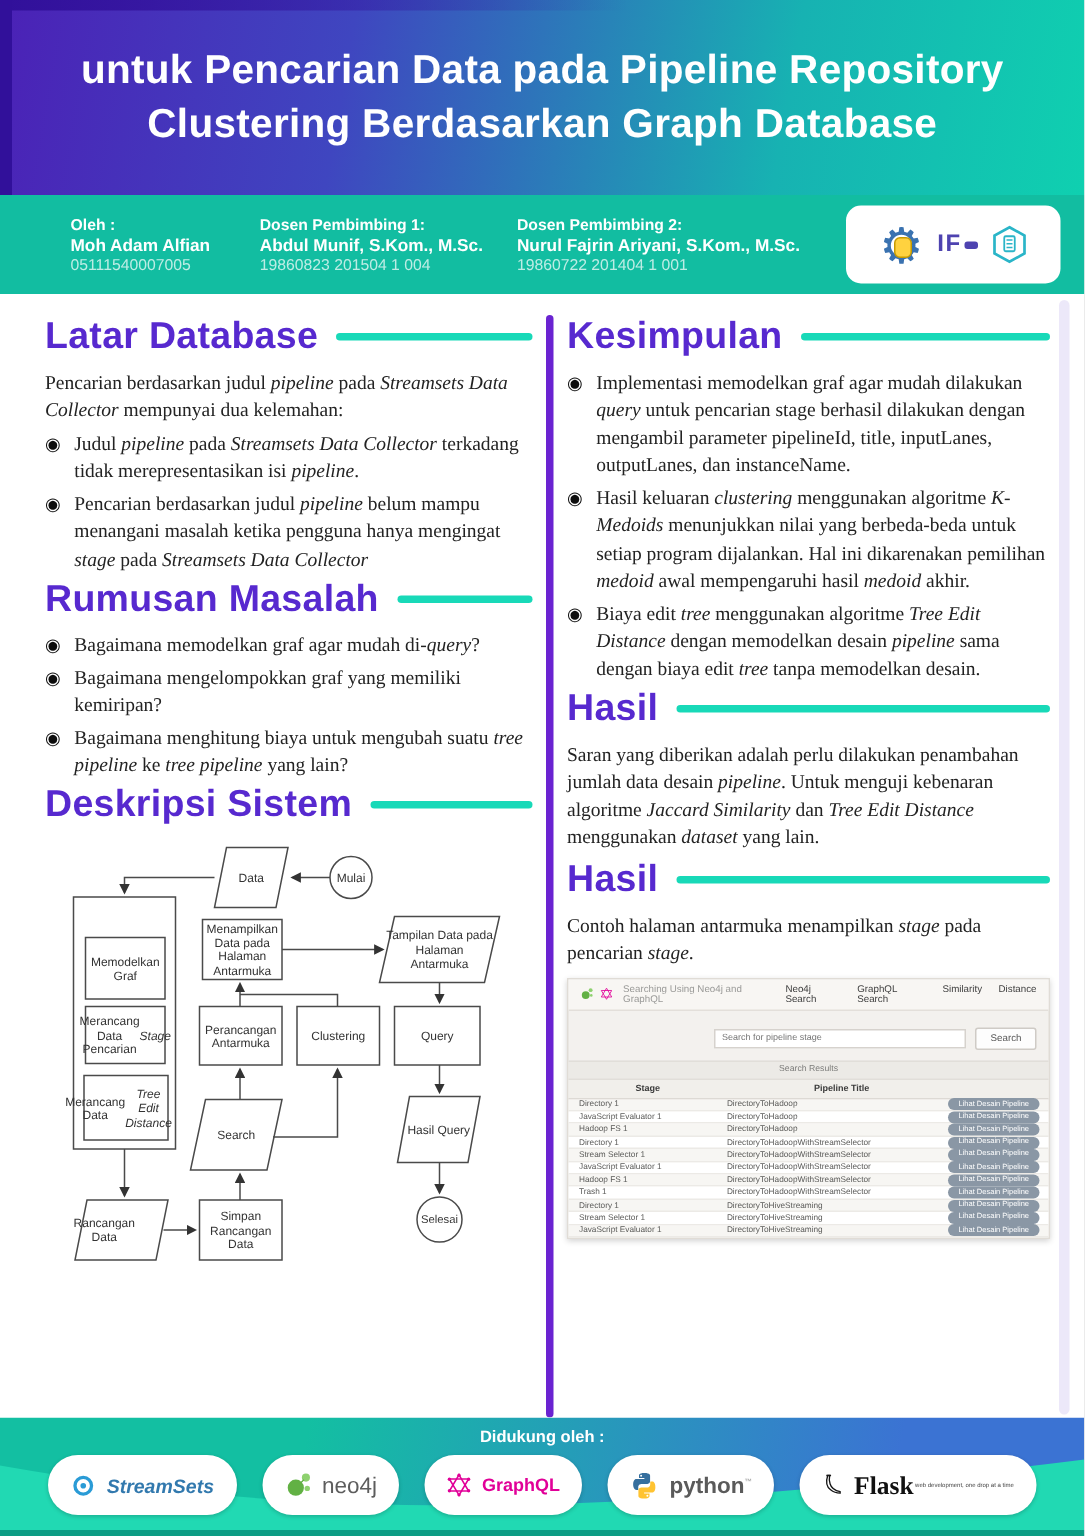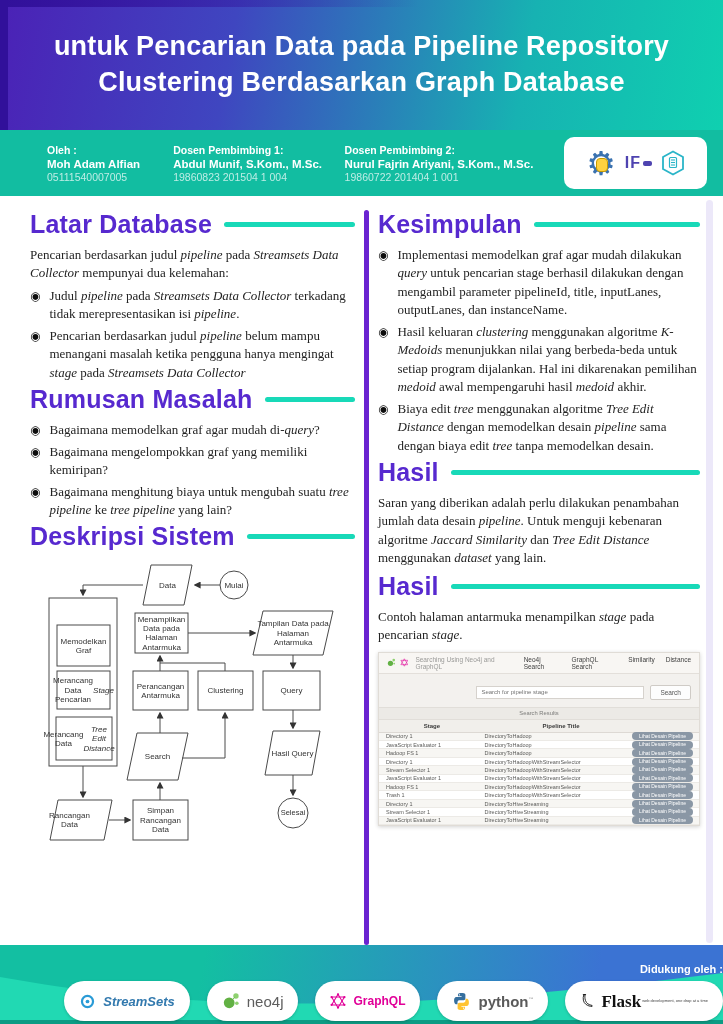--- a/index.html
+++ b/index.html
@@ -79,21 +79,21 @@
   .srow .c1{width:33%;padding-left:7px;}
   .srow .c2{flex:1;}
   .pill{margin-left:auto;margin-right:6px;background:#8a97a5;color:#fff;font-size:5px;line-height:1;
         padding:1.5px 7px;border-radius:8px;border:none;}
 
   
   .footer{height:79px;position:relative;overflow:hidden;}
   .footer-bg{position:absolute;inset:0;background:linear-gradient(100deg,#13bfa2 28%,#3b73d3 82%);}
   .footer-wave{position:absolute;inset:0;}
   .footer::after{content:"";position:absolute;left:0;bottom:0;width:100%;height:4px;background:#0c9c84;}
-  .fcontent{position:relative;z-index:2;display:flex;flex-direction:column;align-items:flex-end;padding-top:18px;}
+  .fcontent{position:relative;z-index:2;display:flex;flex-direction:column;align-items:center;padding-top:7px;}
   .supported{color:#fff;font-weight:700;font-size:11px;}
   .pills{display:flex;gap:17px;margin-top:6px;align-items:center;}
   .lpill{background:#fff;border-radius:22px;height:40px;display:flex;align-items:center;gap:7px;padding:0 15px;
          box-shadow:0 1px 3px rgba(0,0,0,.2);}
   .l-streamsets{color:#3279ae;font-weight:600;font-size:13px;font-style:italic;}
   .l-neo4j{color:#5d5d5d;font-size:15px;}
   .l-graphql{color:#e10098;font-weight:700;font-size:12px;}
   .l-python{color:#5a5a5a;font-weight:600;font-size:15px;}
   .l-python sup{font-size:5px;color:#aaa;}
   .l-flask{font-family:"Liberation Serif",serif;font-weight:700;font-size:17px;color:#111;line-height:1;}

